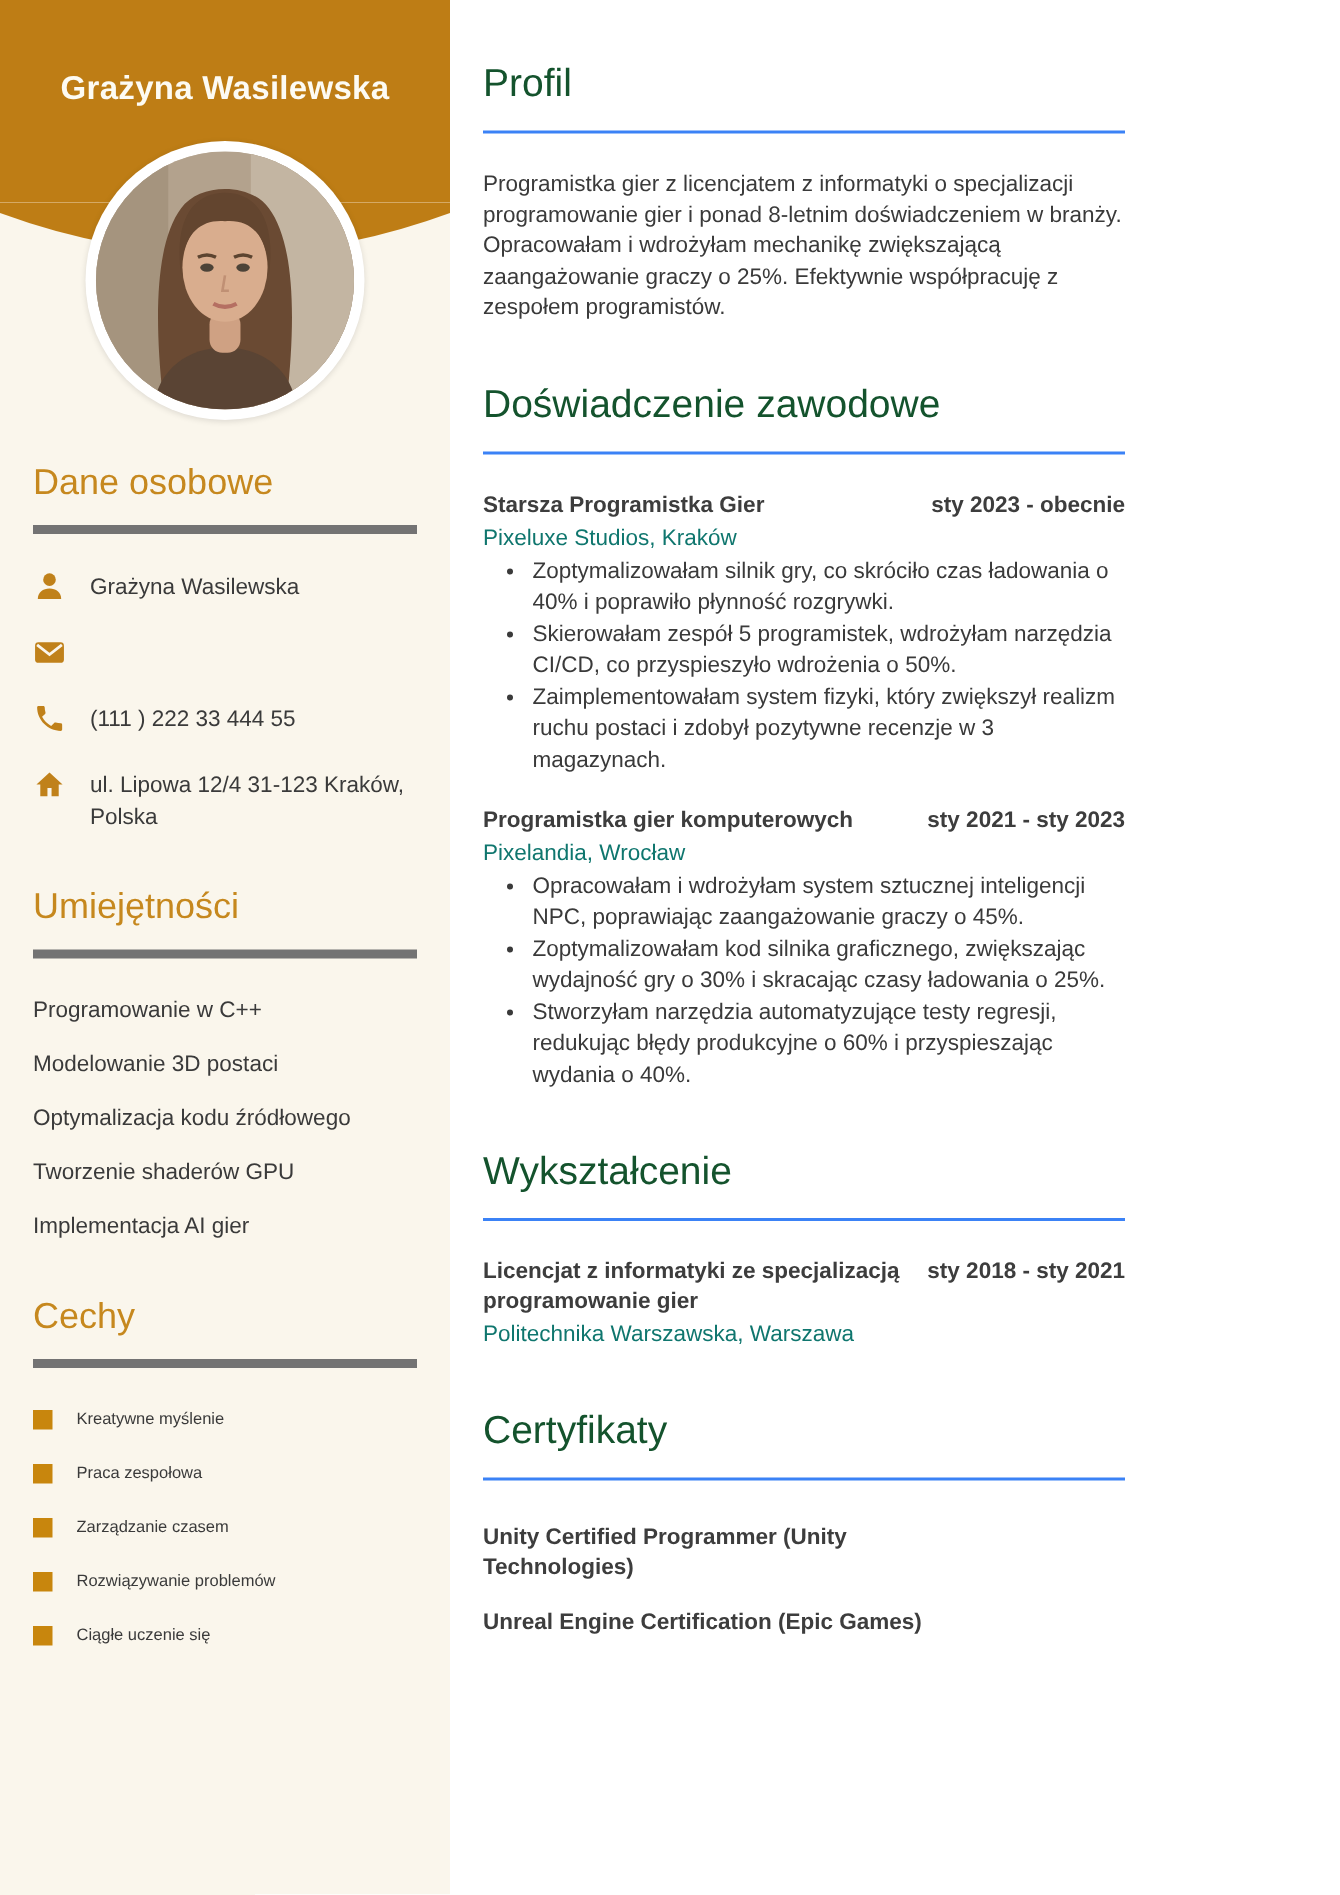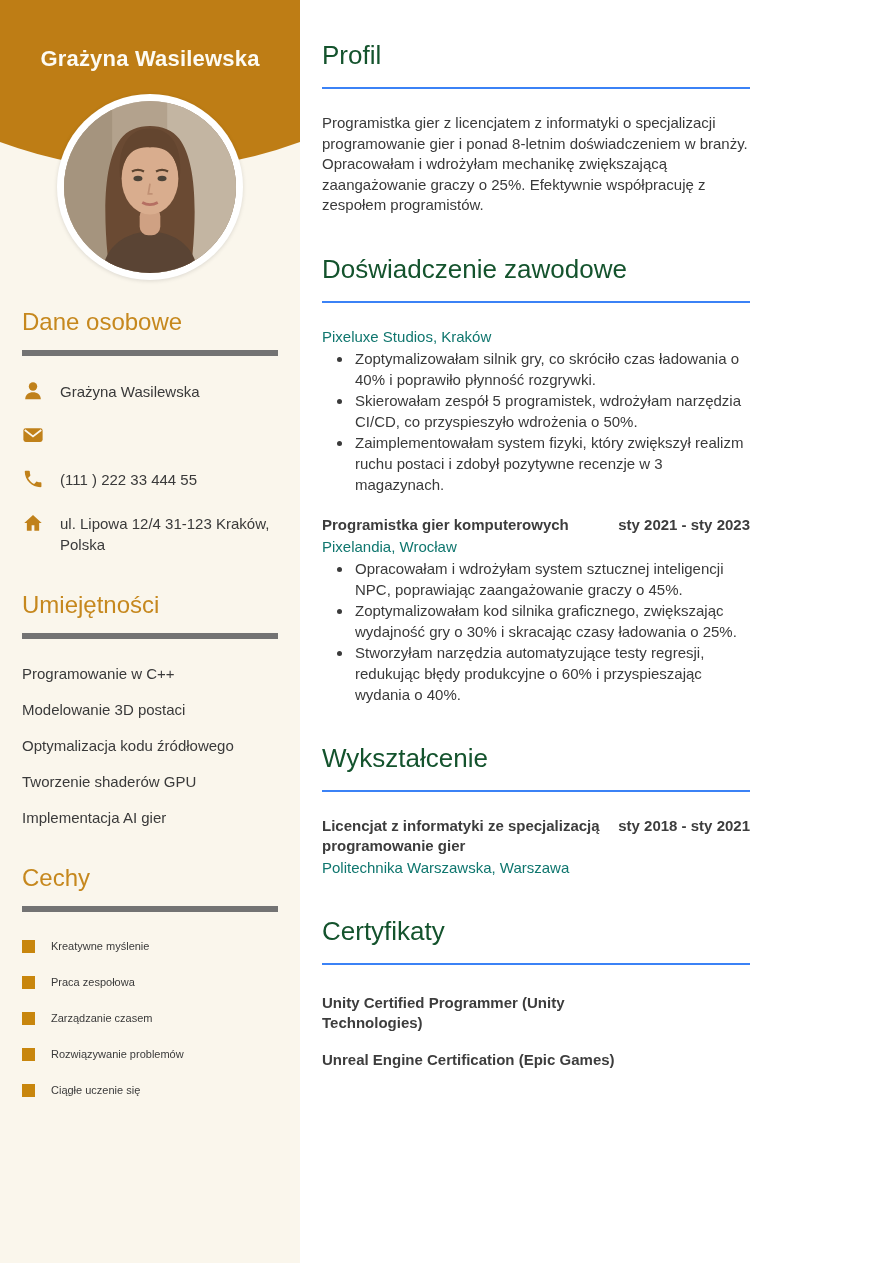--- a/index.html
+++ b/index.html
@@ -242,20 +242,24 @@
 
     <section class="main-section">
       <h2 class="main-heading">Profil</h2>
       <p class="profile-text">Programistka gier z licencjatem z informatyki o specjalizacji programowanie gier i ponad 8-letnim doświadczeniem w branży. Opracowałam i wdrożyłam mechanikę zwiększającą zaangażowanie graczy o 25%. Efektywnie współpracuję z zespołem programistów.</p>
     </section>
 
     <section class="main-section">
       <h2 class="main-heading">Doświadczenie zawodowe</h2>
 
       <div class="entry">
+        <div class="entry-head">
+          <span class="entry-title">Starsza Programistka Gier</span>
+          <span class="entry-dates">sty 2023 - obecnie</span>
+        </div>
         <div class="entry-org">Pixeluxe Studios, Kraków</div>
         <ul class="entry-bullets">
           <li>Zoptymalizowałam silnik gry, co skróciło czas ładowania o 40% i poprawiło płynność rozgrywki.</li>
           <li>Skierowałam zespół 5 programistek, wdrożyłam narzędzia CI/CD, co przyspieszyło wdrożenia o 50%.</li>
           <li>Zaimplementowałam system fizyki, który zwiększył realizm ruchu postaci i zdobył pozytywne recenzje w 3 magazynach.</li>
         </ul>
       </div>
 
       <div class="entry">
         <div class="entry-head">

